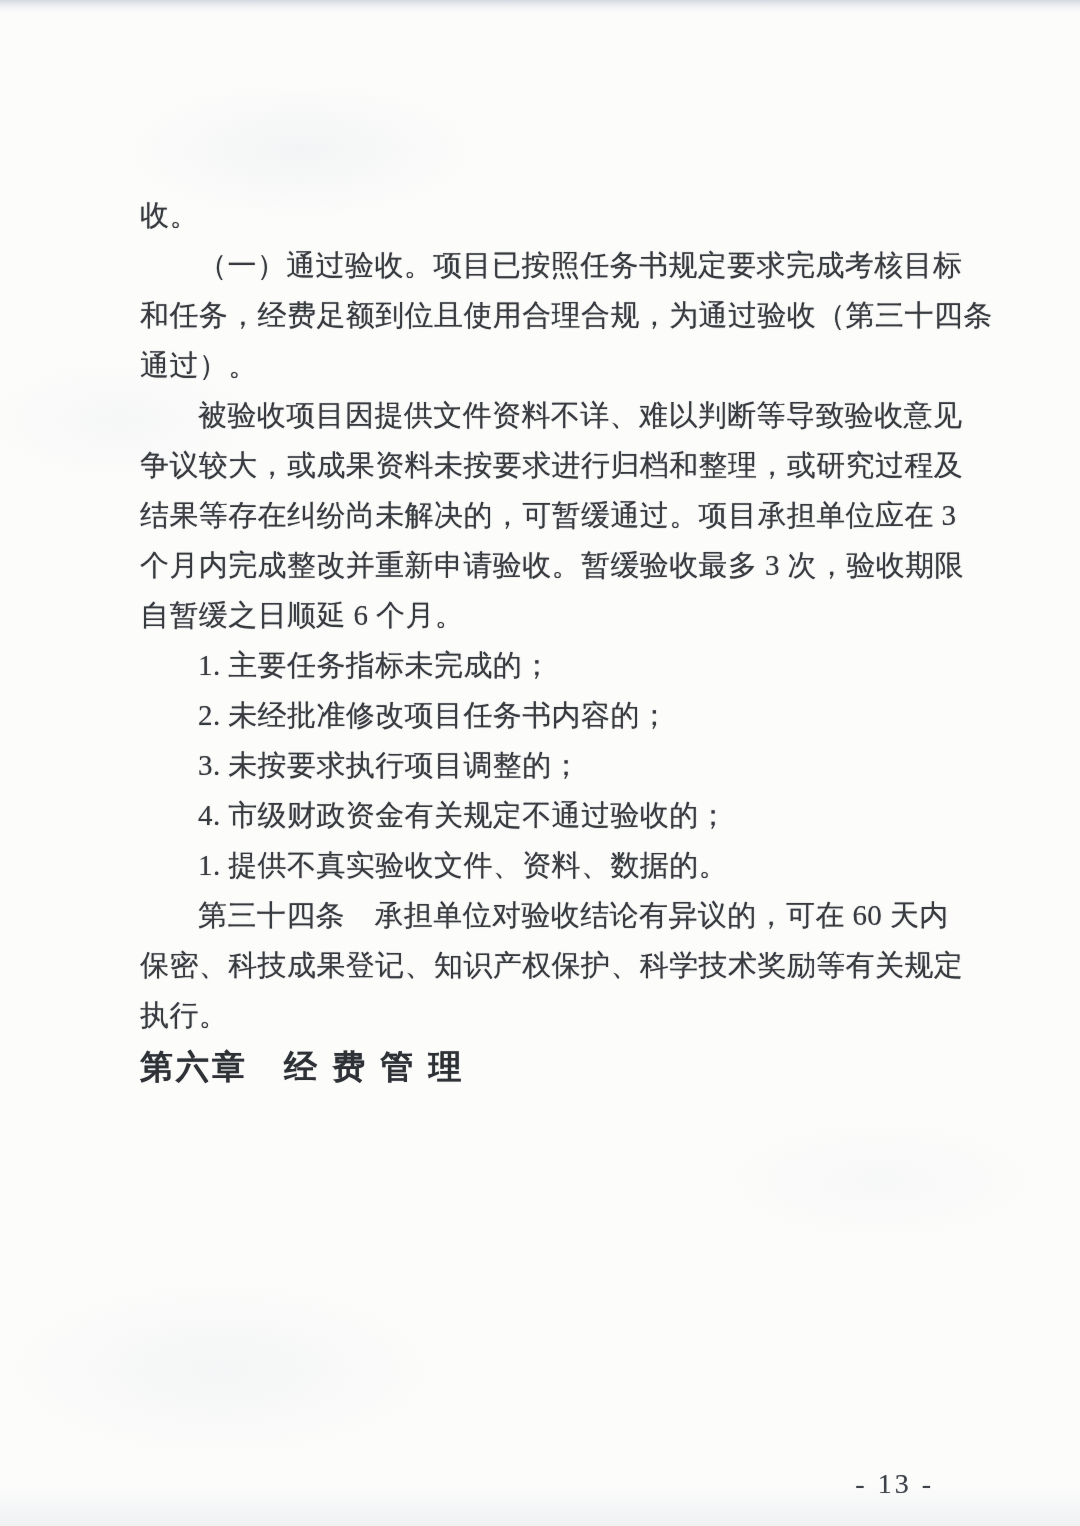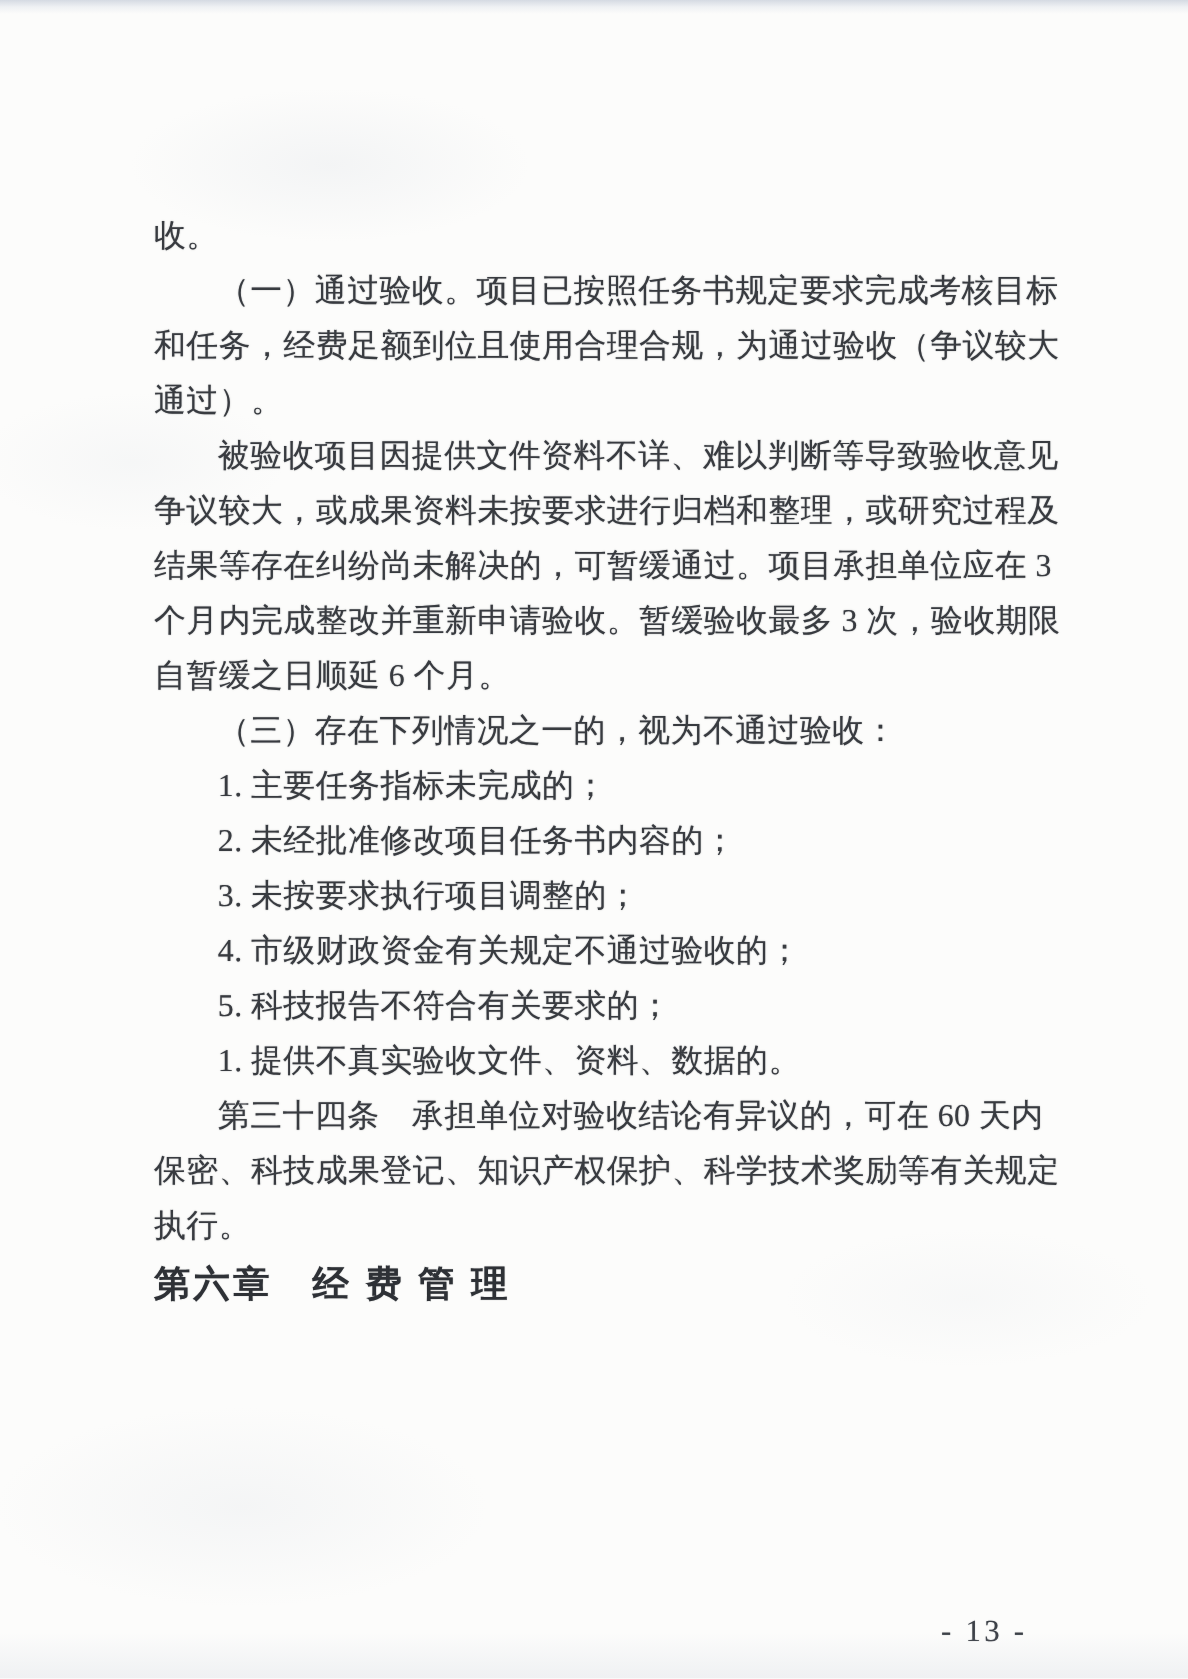--- a/index.html
+++ b/index.html
@@ -70,33 +70,31 @@
 </head>
 <body>
 
 <div class="page">
   <div class="scan-strip-top"></div>
 
   <main class="doc-body">
     <div id="lines-container">
         <div class="line">收。</div>
         <div class="line indent">（一）通过验收。项目已按照任务书规定要求完成考核目标</div>
-        <div class="line">和任务，经费足额到位且使用合理合规，为通过验收（争议较大</div>
+        <div class="line">和任务，经费足额到位且使用合理合规，为通过验收（第三十四条</div>
         <div class="line">通过）。</div>
         <div class="line indent">被验收项目因提供文件资料不详、难以判断等导致验收意见</div>
         <div class="line">争议较大，或成果资料未按要求进行归档和整理，或研究过程及</div>
         <div class="line">结果等存在纠纷尚未解决的，可暂缓通过。项目承担单位应在 3</div>
         <div class="line">个月内完成整改并重新申请验收。暂缓验收最多 3 次，验收期限</div>
         <div class="line">自暂缓之日顺延 6 个月。</div>
-        <div class="line indent">（三）存在下列情况之一的，视为不通过验收：</div>
         <div class="line indent">1. 主要任务指标未完成的；</div>
         <div class="line indent">2. 未经批准修改项目任务书内容的；</div>
         <div class="line indent">3. 未按要求执行项目调整的；</div>
         <div class="line indent">4. 市级财政资金有关规定不通过验收的；</div>
-        <div class="line indent">5. 科技报告不符合有关要求的；</div>
         <div class="line indent">1. 提供不真实验收文件、资料、数据的。</div>
         <div class="line indent">第三十四条　承担单位对验收结论有异议的，可在 60 天内</div>
         <div class="line">保密、科技成果登记、知识产权保护、科学技术奖励等有关规定</div>
         <div class="line">执行。</div>
       </div>
     <h1 class="chapter-heading">第六章　经 费 管 理</h1>
   </main>
 
   <div class="page-number">- 13 -</div>
 

